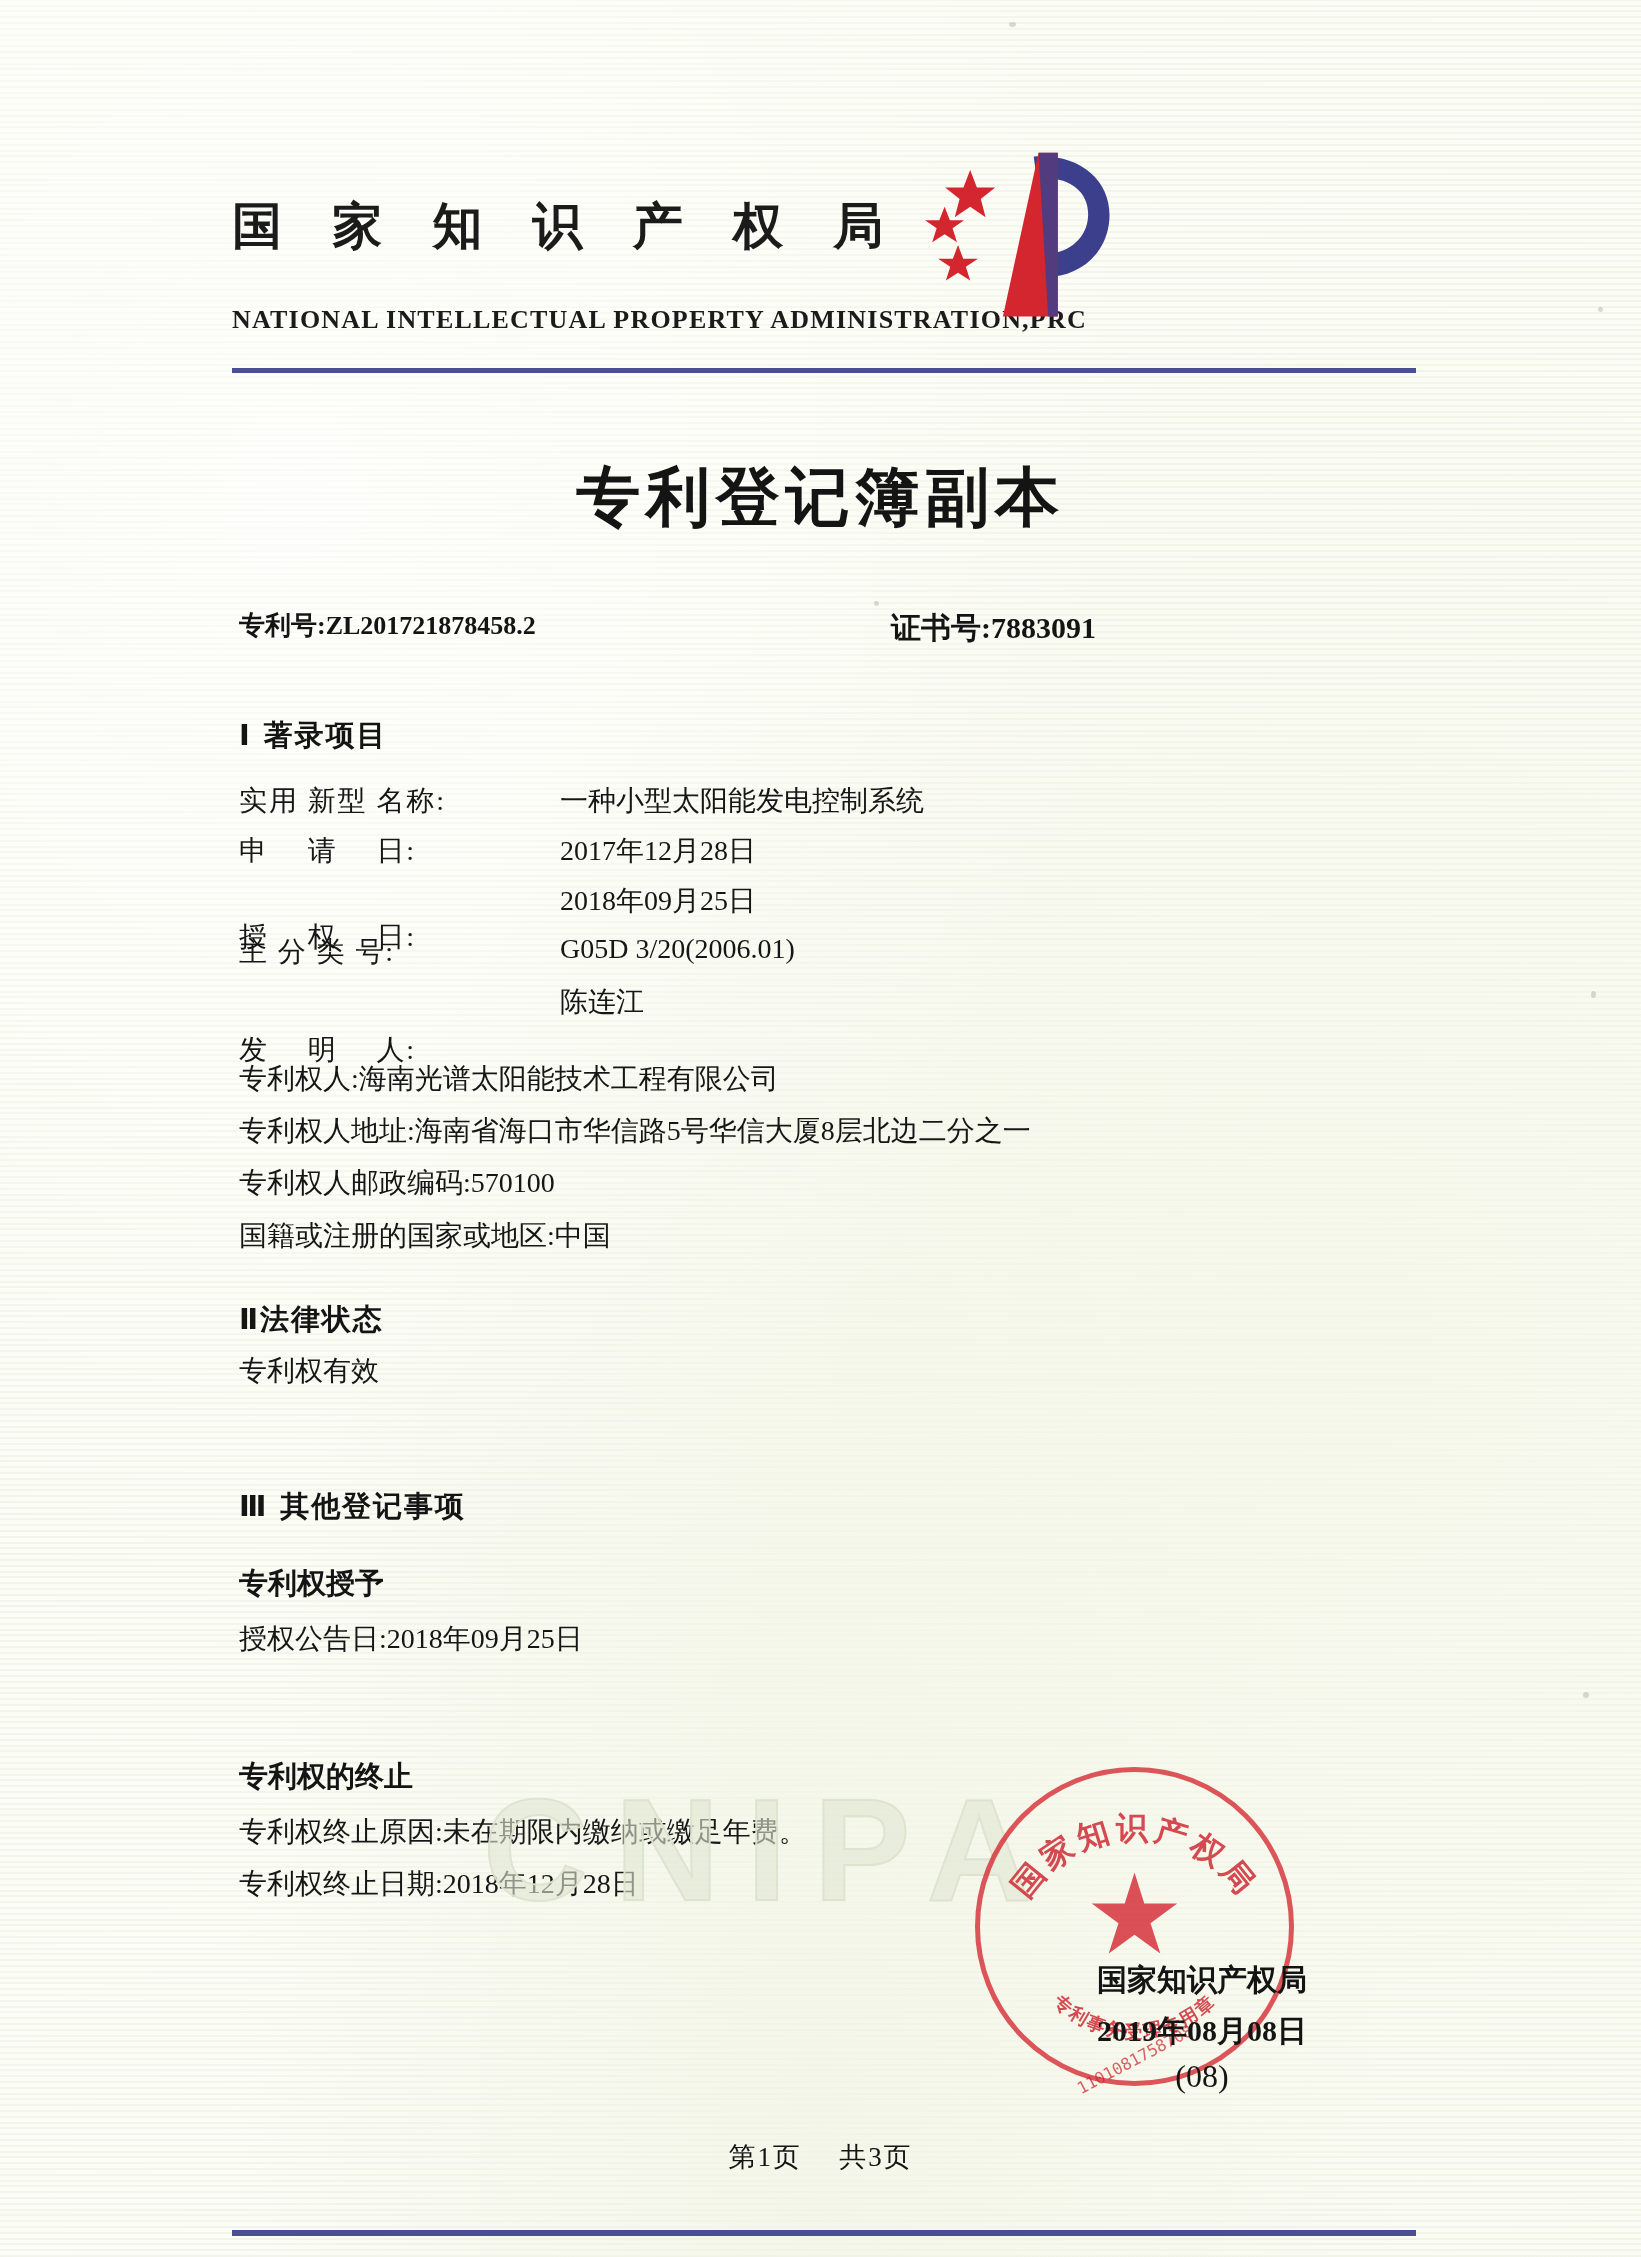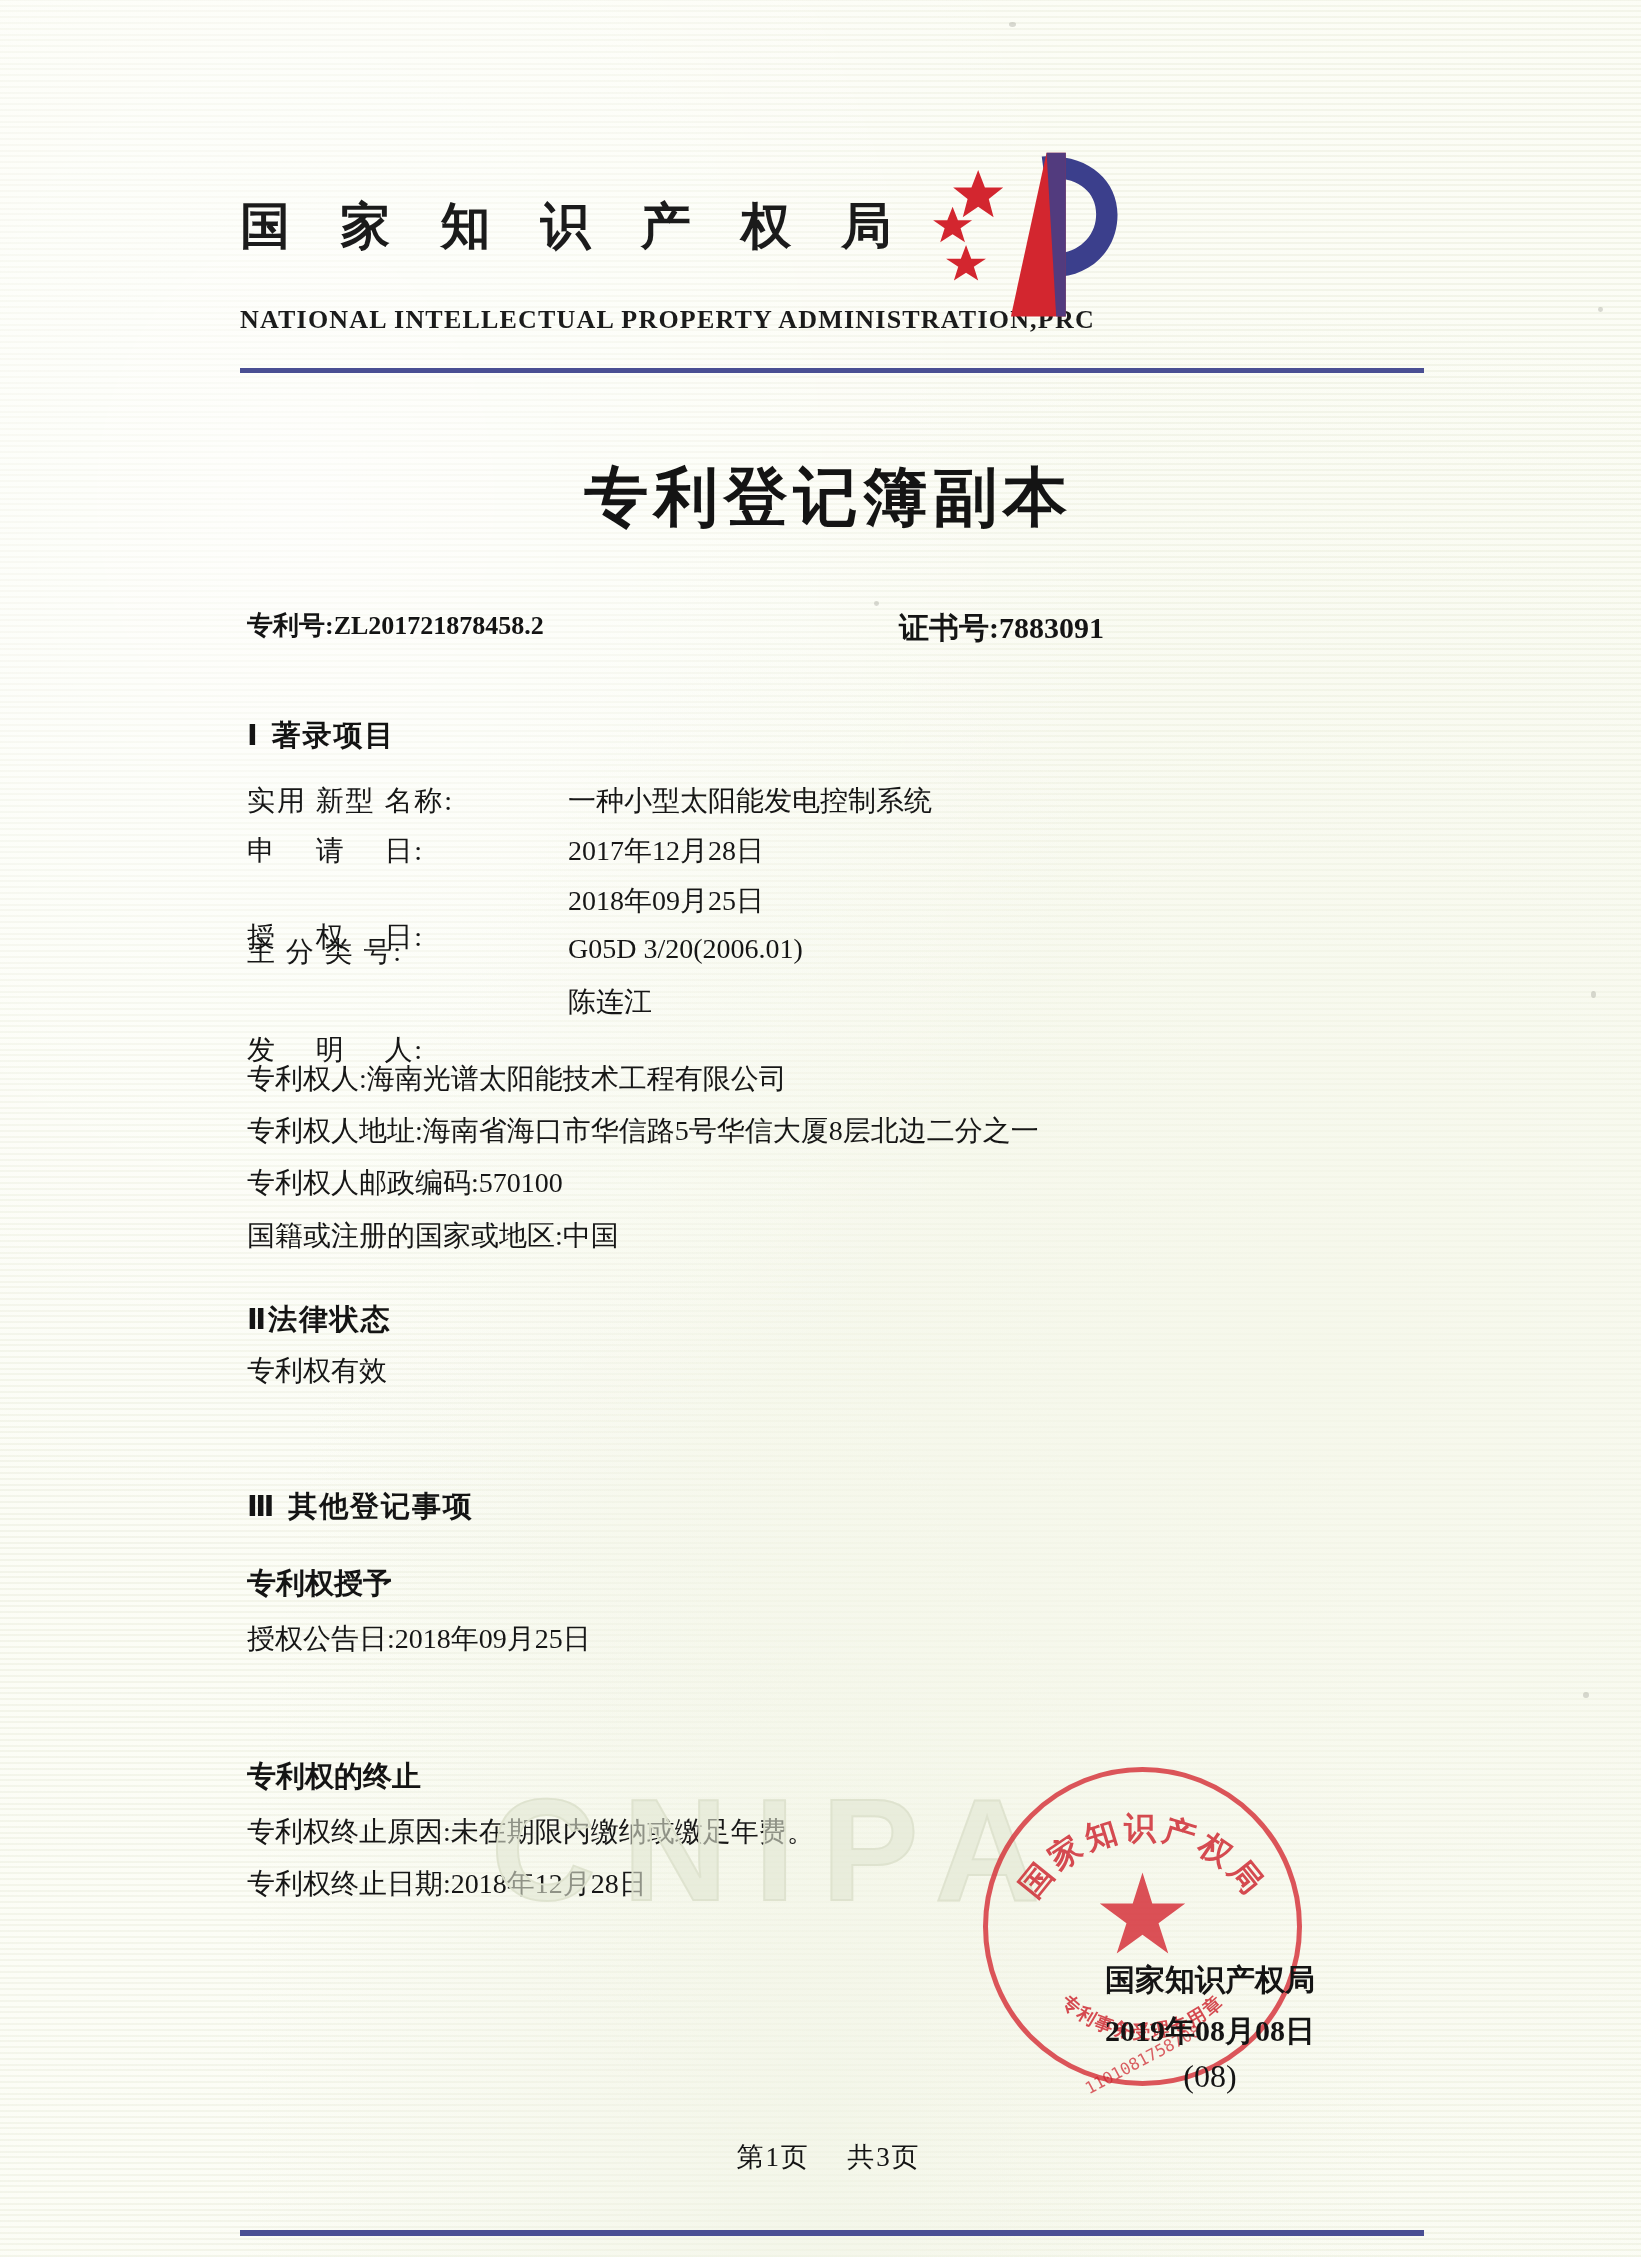--- a/index.html
+++ b/index.html
@@ -27,21 +27,21 @@
     position: absolute;
     inset: 0;
     background:
       radial-gradient(ellipse at 18% 22%, rgba(255,255,255,0.65) 0%, rgba(255,255,255,0) 45%),
       radial-gradient(ellipse at 80% 60%, rgba(244,246,232,0.8) 0%, rgba(255,255,255,0) 55%),
       radial-gradient(ellipse at 50% 95%, rgba(240,243,228,0.7) 0%, rgba(255,255,255,0) 50%);
     pointer-events: none;
   }
   .content {
     position: absolute;
-    left: 8px; top: 0;
+    left: 0; top: 0;
     width: 1316px;
     height: 2257px;
   }
 
   
   .hdr-cn {
     position: absolute;
     left: 232px;
     top: 193px;
     font-family: "DejaVu Sans", sans-serif;

